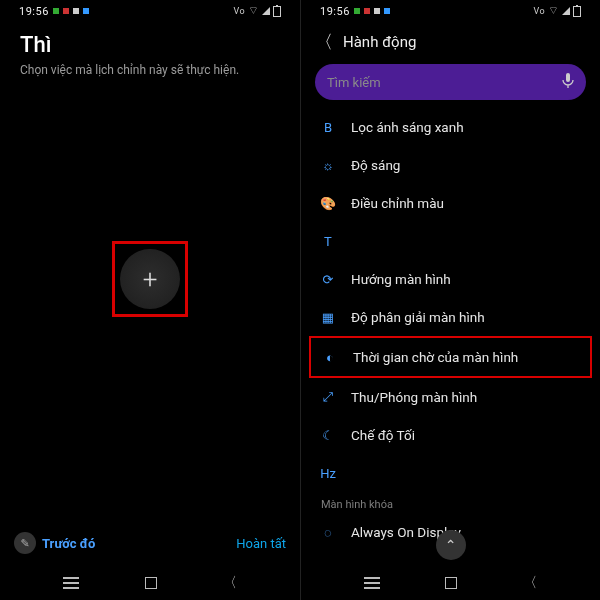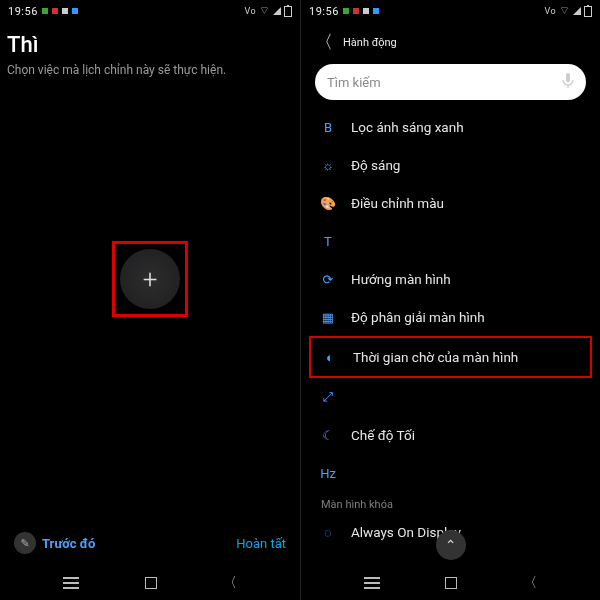--- a/index.html
+++ b/index.html
@@ -25,38 +25,38 @@
     flex-direction: column;
   }
   .phone + .phone { border-left: 1px solid #222; }
 
   
   .statusbar {
     height: 22px;
     display: flex;
     align-items: center;
     justify-content: space-between;
-    padding: 0 8px;
+    padding: 0 19px;
     font-size: 11px;
     letter-spacing: .5px;
   }
   .status-left { display: flex; align-items: center; gap: 4px; }
   .status-left .time { font-size: 11px; color: #eee; }
   .pill { width: 6px; height: 6px; display:inline-block; }
   .pill.g { background:#3a3; }
   .pill.r { background:#c33; }
   .pill.w { background:#ccc; }
   .pill.b { background:#39f; }
   .status-right { display:flex; align-items:center; gap:3px; color:#ccc;justify-content:flex-end; }
   .sig-tri { width:0;height:0;border-left:8px solid transparent;border-bottom:8px solid #ccc; }
   .batt { width:8px;height:11px;border:1px solid #ccc;position:relative; }
   .batt::before{content:'';position:absolute;top:-2px;left:2px;width:2px;height:1px;background:#ccc;}
 
   
-  .hdr1 { padding: 10px 7px 8px; }
+  .hdr1 { padding: 10px 20px 8px; }
   .hdr1 h1 { font-size: 22px; font-weight: 500; color: #fff; margin-bottom: 6px; }
   .hdr1 .sub { font-size: 12px; color: #9b9b9b; }
   .body1 { flex:1; position:relative; }
   .fab {
     position:absolute; left:50%; top:44%; transform:translate(-50%,-50%);
     width:60px; height:60px; border-radius:50%;
     background: radial-gradient(circle at 50% 50%, #2d2d2d 0%, #202020 80%);
     display:flex; align-items:center; justify-content:center;
     font-size:26px; color:#ddd; font-weight:300;
   }
@@ -69,23 +69,23 @@
     font-size:13px;
   }
   .footer1 .edit-ic { width:22px;height:22px;border-radius:50%;background:#333;display:flex;align-items:center;justify-content:center;font-size:11px;color:#aaa; margin-right:6px;}
   .footer1 .prev { color:#4aa0ff;font-weight:bold; }
   .footer1 .spacer { flex:1; }
   .footer1 .done { color:#0ea5e9; }
 
   
   .row-back { display:flex; align-items:center; gap:10px; padding: 8px 14px 10px; }
   .row-back .chev { font-size:18px; color:#ddd; }
-  .row-back .ttl { font-size:11px; color:#eee; }
+  .row-back .ttl { font-size:15px; color:#eee; }
   .search {
-    margin: 0 14px 8px; height:36px; background:#ffffff; border-radius:20px;
+    margin: 0 14px 8px; height:36px; background:#4c1d95; border-radius:20px;
     display:flex; align-items:center; padding:0 12px; justify-content:space-between;
   }
   .search .ph { color:#8a8a8a; font-size:13px; }
   .search .mic { color:#ccc; font-size:14px; }
   .list { flex:1; overflow:hidden; padding: 0 10px; }
   .item {
     display:flex; align-items:center; gap:14px;
     padding: 10px 8px; font-size:13.5px; color:#e6e6e6;
     position:relative;
   }
@@ -215,20 +215,21 @@
         <div class="item">
           <span class="ic">▦</span>
           <span class="lbl">Độ phân giải màn hình</span>
         </div>
         <div class="item redbox2">
           <span class="ic">◐</span>
           <span class="lbl">Thời gian chờ của màn hình</span>
         </div>
         <div class="item">
           <span class="ic">⤢</span>
+          <span class="lbl">Thu/Phóng màn hình</span>
         </div>
         <div class="item">
           <span class="ic">☾</span>
           <span class="lbl">Chế độ Tối</span>
         </div>
         <div class="item">
           <span class="ic">Hz</span>
         </div>
         <div class="section-lbl">Màn hình khóa</div>
         <div class="item">

